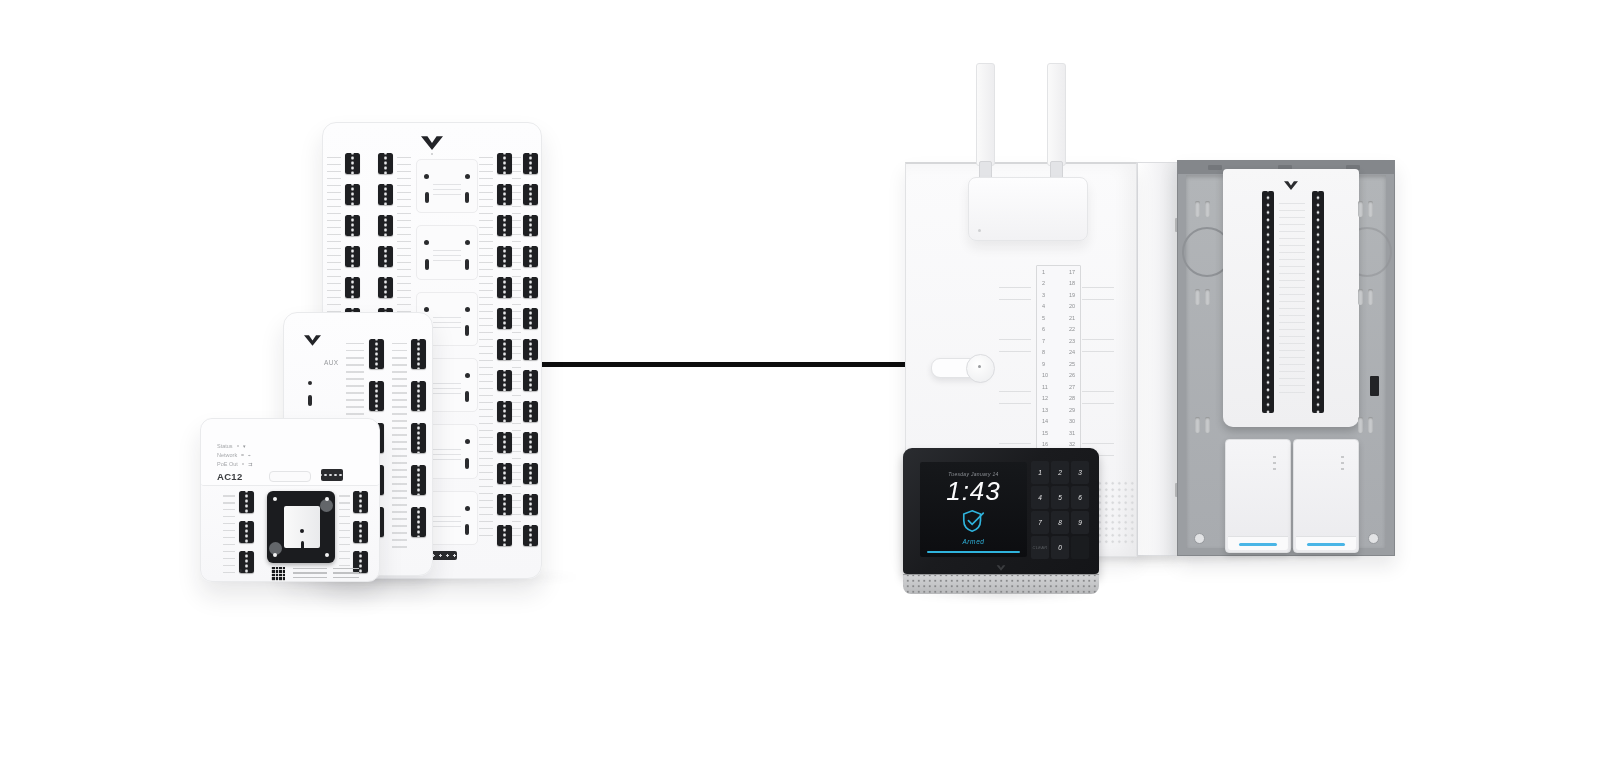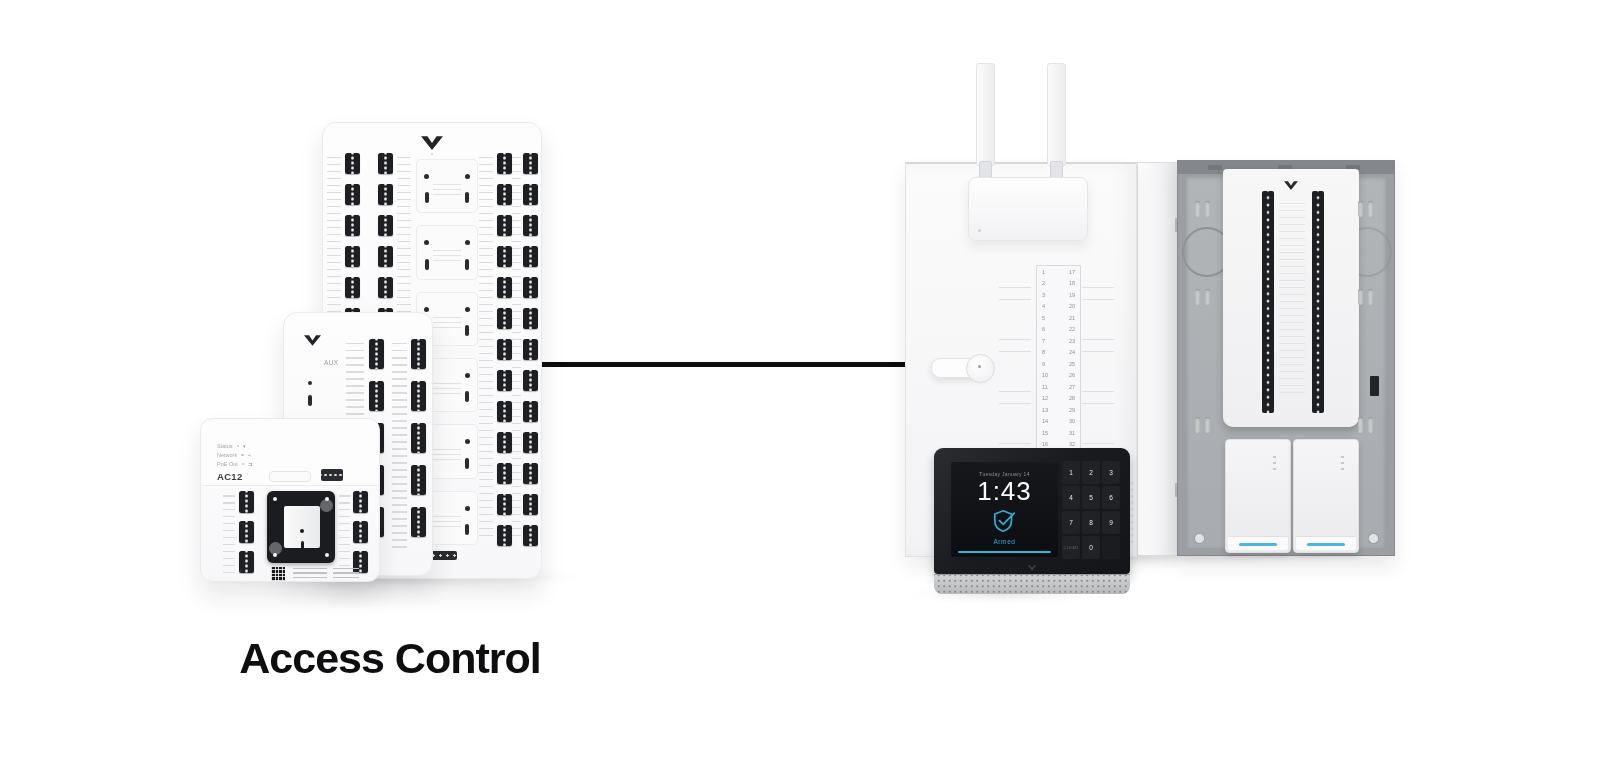--- a/index.html
+++ b/index.html
@@ -95,21 +95,21 @@
     background-image:radial-gradient(circle,#e4e5e7 1.1px,rgba(0,0,0,0) 1.7px);background-size:100% 7.4px;background-position:50% 3px;}
   .board .mid-tx{position:absolute;left:56px;top:34px;width:26px;height:196px;
     background:repeating-linear-gradient(180deg,#e0e1e3 0 1.3px,rgba(0,0,0,0) 1.3px 7px);opacity:.85;}
   .battery{position:absolute;width:64px;height:112px;background:linear-gradient(180deg,#f5f5f7,#ebebee);
     border:1px solid #dfe0e2;border-radius:4px;box-shadow:0 3px 6px rgba(0,0,0,.16);}
   .battery .lip{position:absolute;left:2px;right:2px;bottom:2px;height:13px;background:#fafafb;border-top:1px solid #e0e1e3;border-radius:0 0 3px 3px;}
   .battery .led{position:absolute;left:50%;transform:translateX(-50%);bottom:6px;width:38px;height:3px;border-radius:2px;background:#49b5e6;}
   .battery .vent{position:absolute;right:14px;top:16px;width:3px;height:16px;
     background:repeating-linear-gradient(180deg,#c7c8ca 0 2px,rgba(0,0,0,0) 2px 6px);}
   
-  #keypad{position:absolute;left:934px;top:448px;width:196px;height:176px;}
+  #keypad{position:absolute;left:903px;top:448px;width:196px;height:176px;font-style:italic;}
   .bezel{position:absolute;left:0;top:0;width:196px;height:126px;border-radius:9px 9px 4px 4px;
     background:linear-gradient(135deg,#2a2c30 0%,#1a1b1e 45%,#141518 100%);box-shadow:0 6px 10px rgba(20,20,25,.25);}
   .screen{position:absolute;left:17px;top:14px;width:107px;height:95px;border-radius:2px;
     background:linear-gradient(180deg,#16181b,#0c0d10);}
   .scr-date{position:absolute;left:0;right:0;top:9px;text-align:center;font-size:5px;color:#8d9196;letter-spacing:.3px;}
   .scr-time{position:absolute;left:0;right:0;top:14px;text-align:center;font-size:26px;font-weight:400;color:#fbfbfc;letter-spacing:1px;}
   .scr-shield{position:absolute;left:50%;transform:translateX(-50%);top:46px;}
   .scr-status{position:absolute;left:0;right:0;top:76px;text-align:center;font-size:6.5px;color:var(--accent,#2fb3dc);letter-spacing:.6px;}
   .scr-line{position:absolute;left:7%;bottom:4px;width:86%;height:2.5px;background:var(--accent,#2fb3dc);border-radius:2px;}
   .keys{position:absolute;left:128px;top:13px;width:58px;height:98px;display:grid;
@@ -508,14 +508,13 @@
           <div class="key">0</div>
           <div class="key blank"></div>
         </div>
       <svg class="blogo" width="9" height="6" viewBox="0 0 24 15">
           <path d="M0 0 L7 0 L12 7.5 L17 0 L24 0 L12 15 Z" fill="#8a8c8f"></path>
         </svg>
     </div>
     <div class="speaker"></div>
   </div>
 
-  <div class="caption" style="left:190px;top:634px;width:400px;">Access Control</div>
 </div>
 
 </body></html>

